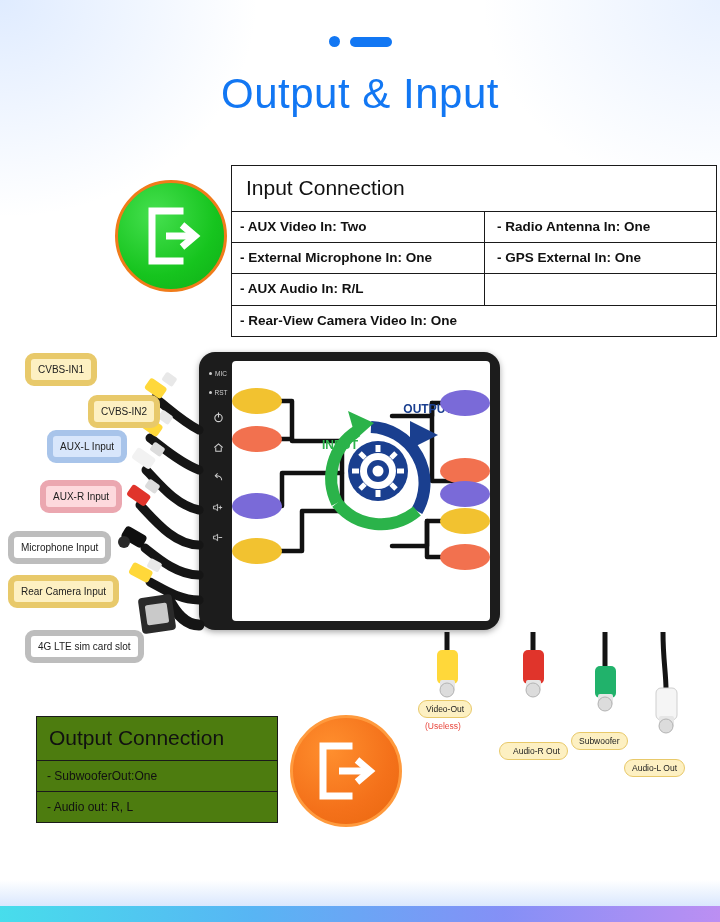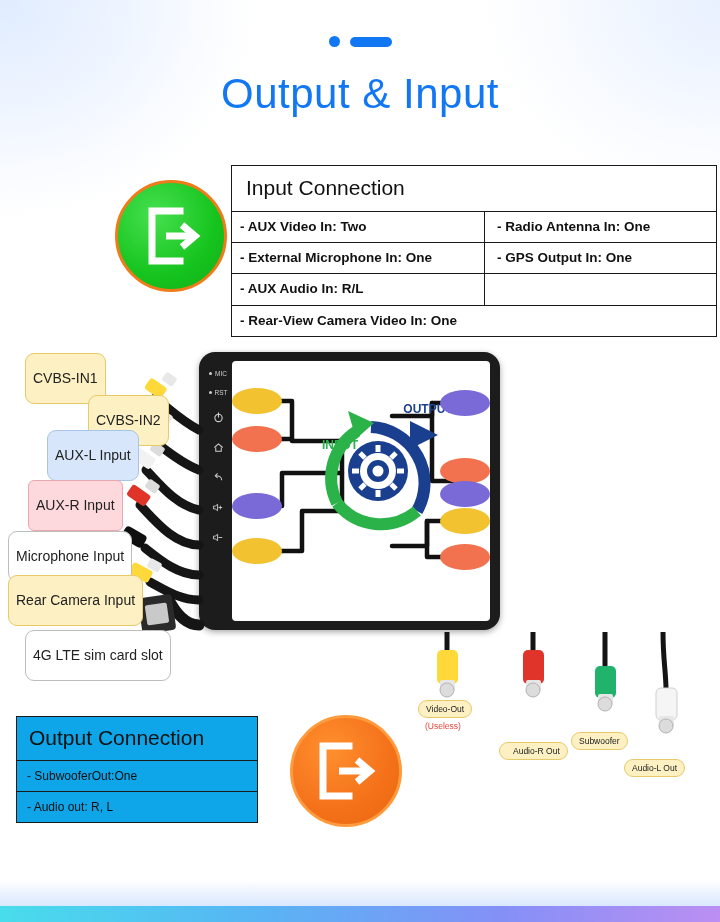--- a/index.html
+++ b/index.html
@@ -54,22 +54,22 @@
   }
   .icon-orange{
     left:290px;top:715px;width:106px;height:106px;
     background:radial-gradient(circle at 35% 30%, #ff8f2e 0%, #f4711a 60%, #e9670f 100%);
     border:3px solid #ff9a3d;
   }
   .icon-circle svg{display:block;}
 
   
   .out-table{
-    position:absolute;left:16px;top:716px;width:242px;
-    border:1px solid #1a1a1a;box-sizing:border-box;background:#0ea5e9;
+    position:absolute;left:36px;top:716px;width:242px;
+    border:1px solid #1a1a1a;box-sizing:border-box;background:#4d7c0f;
   }
   .out-table .hd{
     font-size:21px;padding:9px 12px 10px 12px;border-bottom:1px solid #1a1a1a;color:#111;
   }
   .out-row{
     font-size:12px;color:#111;padding:8px 10px;border-bottom:1px solid #1a1a1a;
   }
   .out-row:last-child{border-bottom:none;}
 
   
@@ -89,22 +89,22 @@
   }
   .key{height:30px;display:flex;align-items:center;justify-content:center;color:#cfcfcf;font-size:7px;}
   .keylbl{height:19px;display:flex;align-items:center;gap:3px;color:#cfcfcf;font-size:6.5px;}
   .keydot{width:3px;height:3px;border-radius:50%;background:#cfcfcf;display:inline-block;}
 
   
   .sch{position:absolute;left:0;top:0;width:258px;height:260px;}
 
   
   .lbl{
-    position:absolute;border-radius:9px;padding:17px 7px;font-size:14px;color:#222;
-    border:1px solid #a16207;white-space:nowrap;line-height:1.1;
+    position:absolute;border-radius:9px;padding:5px 7px;font-size:10px;color:#222;
+    border:6px solid #a16207;white-space:nowrap;line-height:1.1;
   }
   .lbl-y{background:#fdf0c2;border-color:#e8c96a;}
   .lbl-w{background:#ffffff;border-color:#bdbdbd;}
   .lbl-p{background:#fdd9dd;border-color:#eba7b0;}
   .lbl-b{background:#d8e6fb;border-color:#a8c4ea;}
 
   
   .blbl{
     position:absolute;border-radius:9px;padding:3px 7px;font-size:8.5px;color:#222;
     white-space:nowrap;border:1px solid #e8c96a;background:#fdf0c2;
@@ -159,21 +159,21 @@
   </div>
 
   <div class="in-table">
     <div class="hd">Input Connection</div>
     <div class="in-row">
       <div class="in-cell l">- AUX Video In: Two</div>
       <div class="in-cell r">- Radio Antenna In: One</div>
     </div>
     <div class="in-row">
       <div class="in-cell l">- External Microphone In: One</div>
-      <div class="in-cell r">- GPS Output In: One</div>
+      <div class="in-cell r">- GPS External In: One</div>
     </div>
     <div class="in-row">
       <div class="in-cell l">- AUX Audio In: R/L</div>
     </div>
     <div class="in-row">
       <div class="in-cell full">- Rear-View Camera Video In: One</div>
     </div>
   </div>
 
   <div class="unit">
@@ -341,21 +341,21 @@
 
       <rect x="656" y="688" width="21" height="32" rx="5" fill="#f5f5f5" stroke="#cfcfcf"></rect>
       <rect x="659" y="716" width="15" height="11" rx="2" fill="#e6e6e6"></rect>
       <circle cx="666" cy="726" r="7" fill="#dcdcdc" stroke="#b3b3b3"></circle>
     </g>
   </svg>
 
   <div class="lbl lbl-y" style="left:25px;top:353px;">CVBS-IN1</div>
   <div class="lbl lbl-y" style="left:88px;top:395px;">CVBS-IN2</div>
   <div class="lbl lbl-b" style="left:47px;top:430px;">AUX-L Input</div>
-  <div class="lbl lbl-p" style="left:28px;top:480px;border-radius:6px;">AUX-R Input</div>
+  <div class="lbl lbl-p" style="left:40px;top:480px;">AUX-R Input</div>
   <div class="lbl lbl-w" style="left:8px;top:531px;">Microphone Input</div>
   <div class="lbl lbl-y" style="left:8px;top:575px;">Rear Camera Input</div>
   <div class="lbl lbl-w" style="left:25px;top:630px;">4G LTE sim card slot</div>
 
   <div class="blbl" style="left:418px;top:700px;">Video-Out</div>
   <div class="useless" style="left:425px;top:721px;">(Useless)</div>
   <div class="blbl" style="left:499px;top:742px;padding-left:13px;">Audio-R Out</div>
   <div class="blbl" style="left:571px;top:732px;">Subwoofer</div>
   <div class="blbl" style="left:624px;top:759px;">Audio-L Out</div>
 

